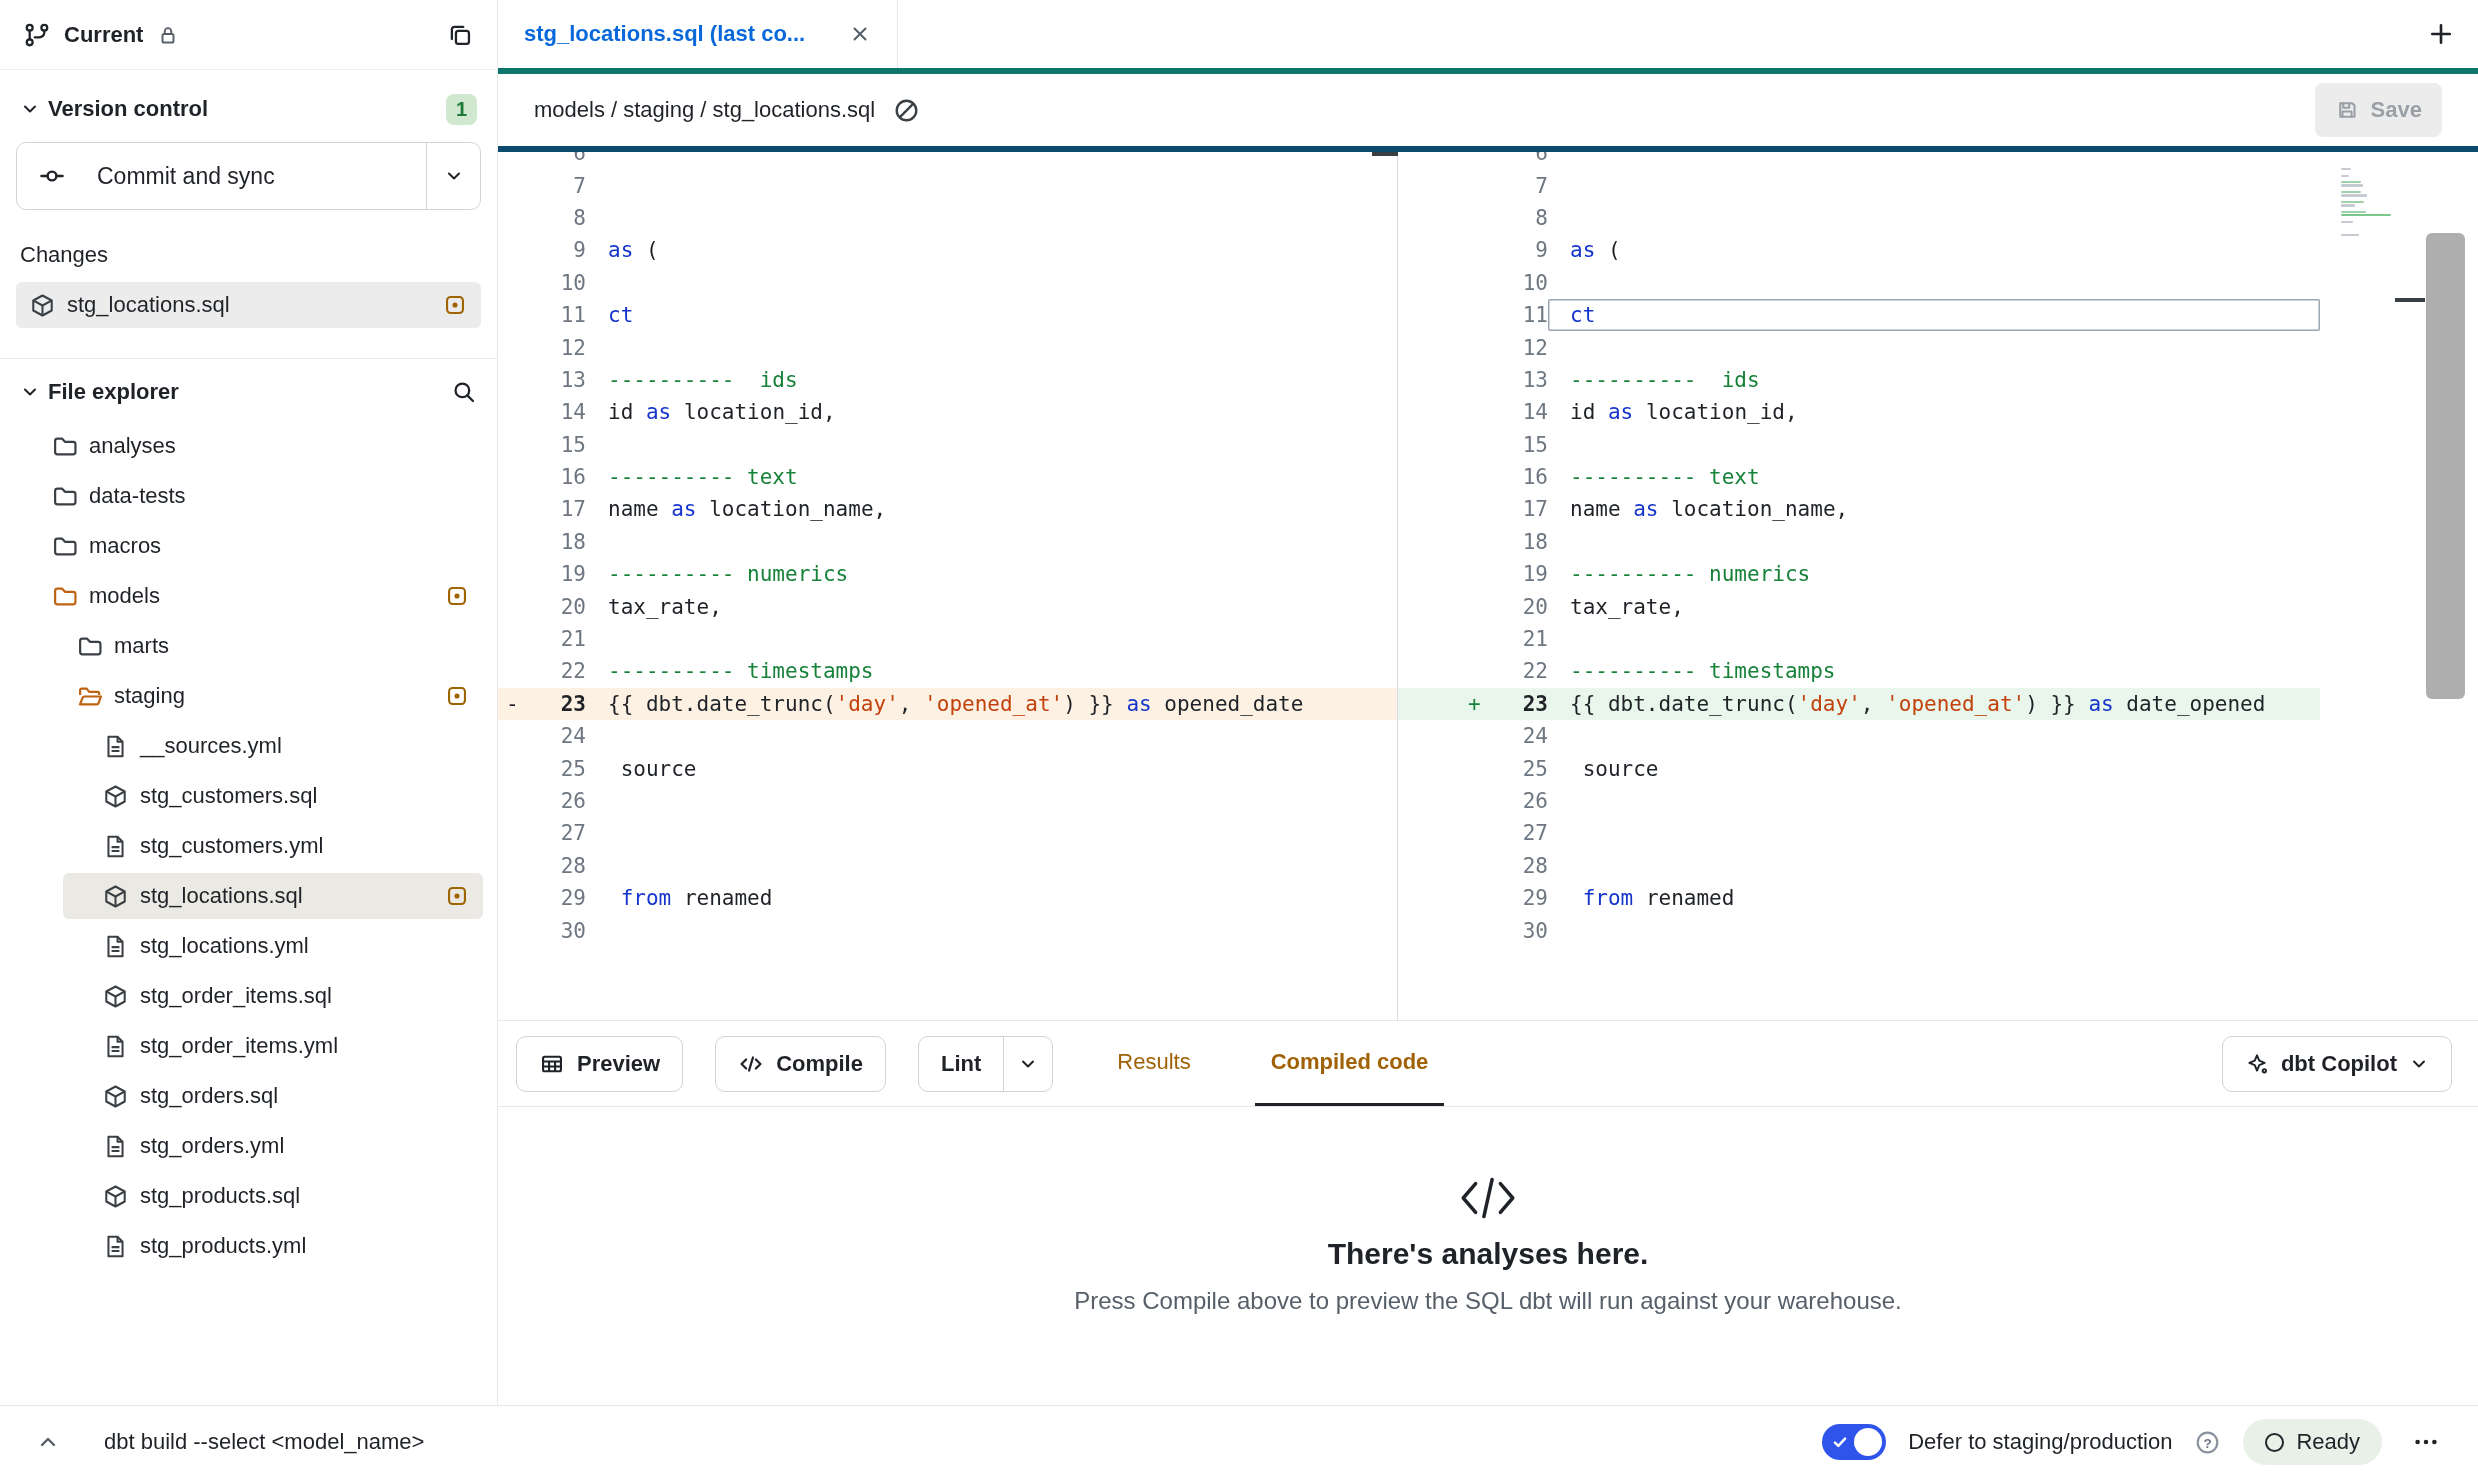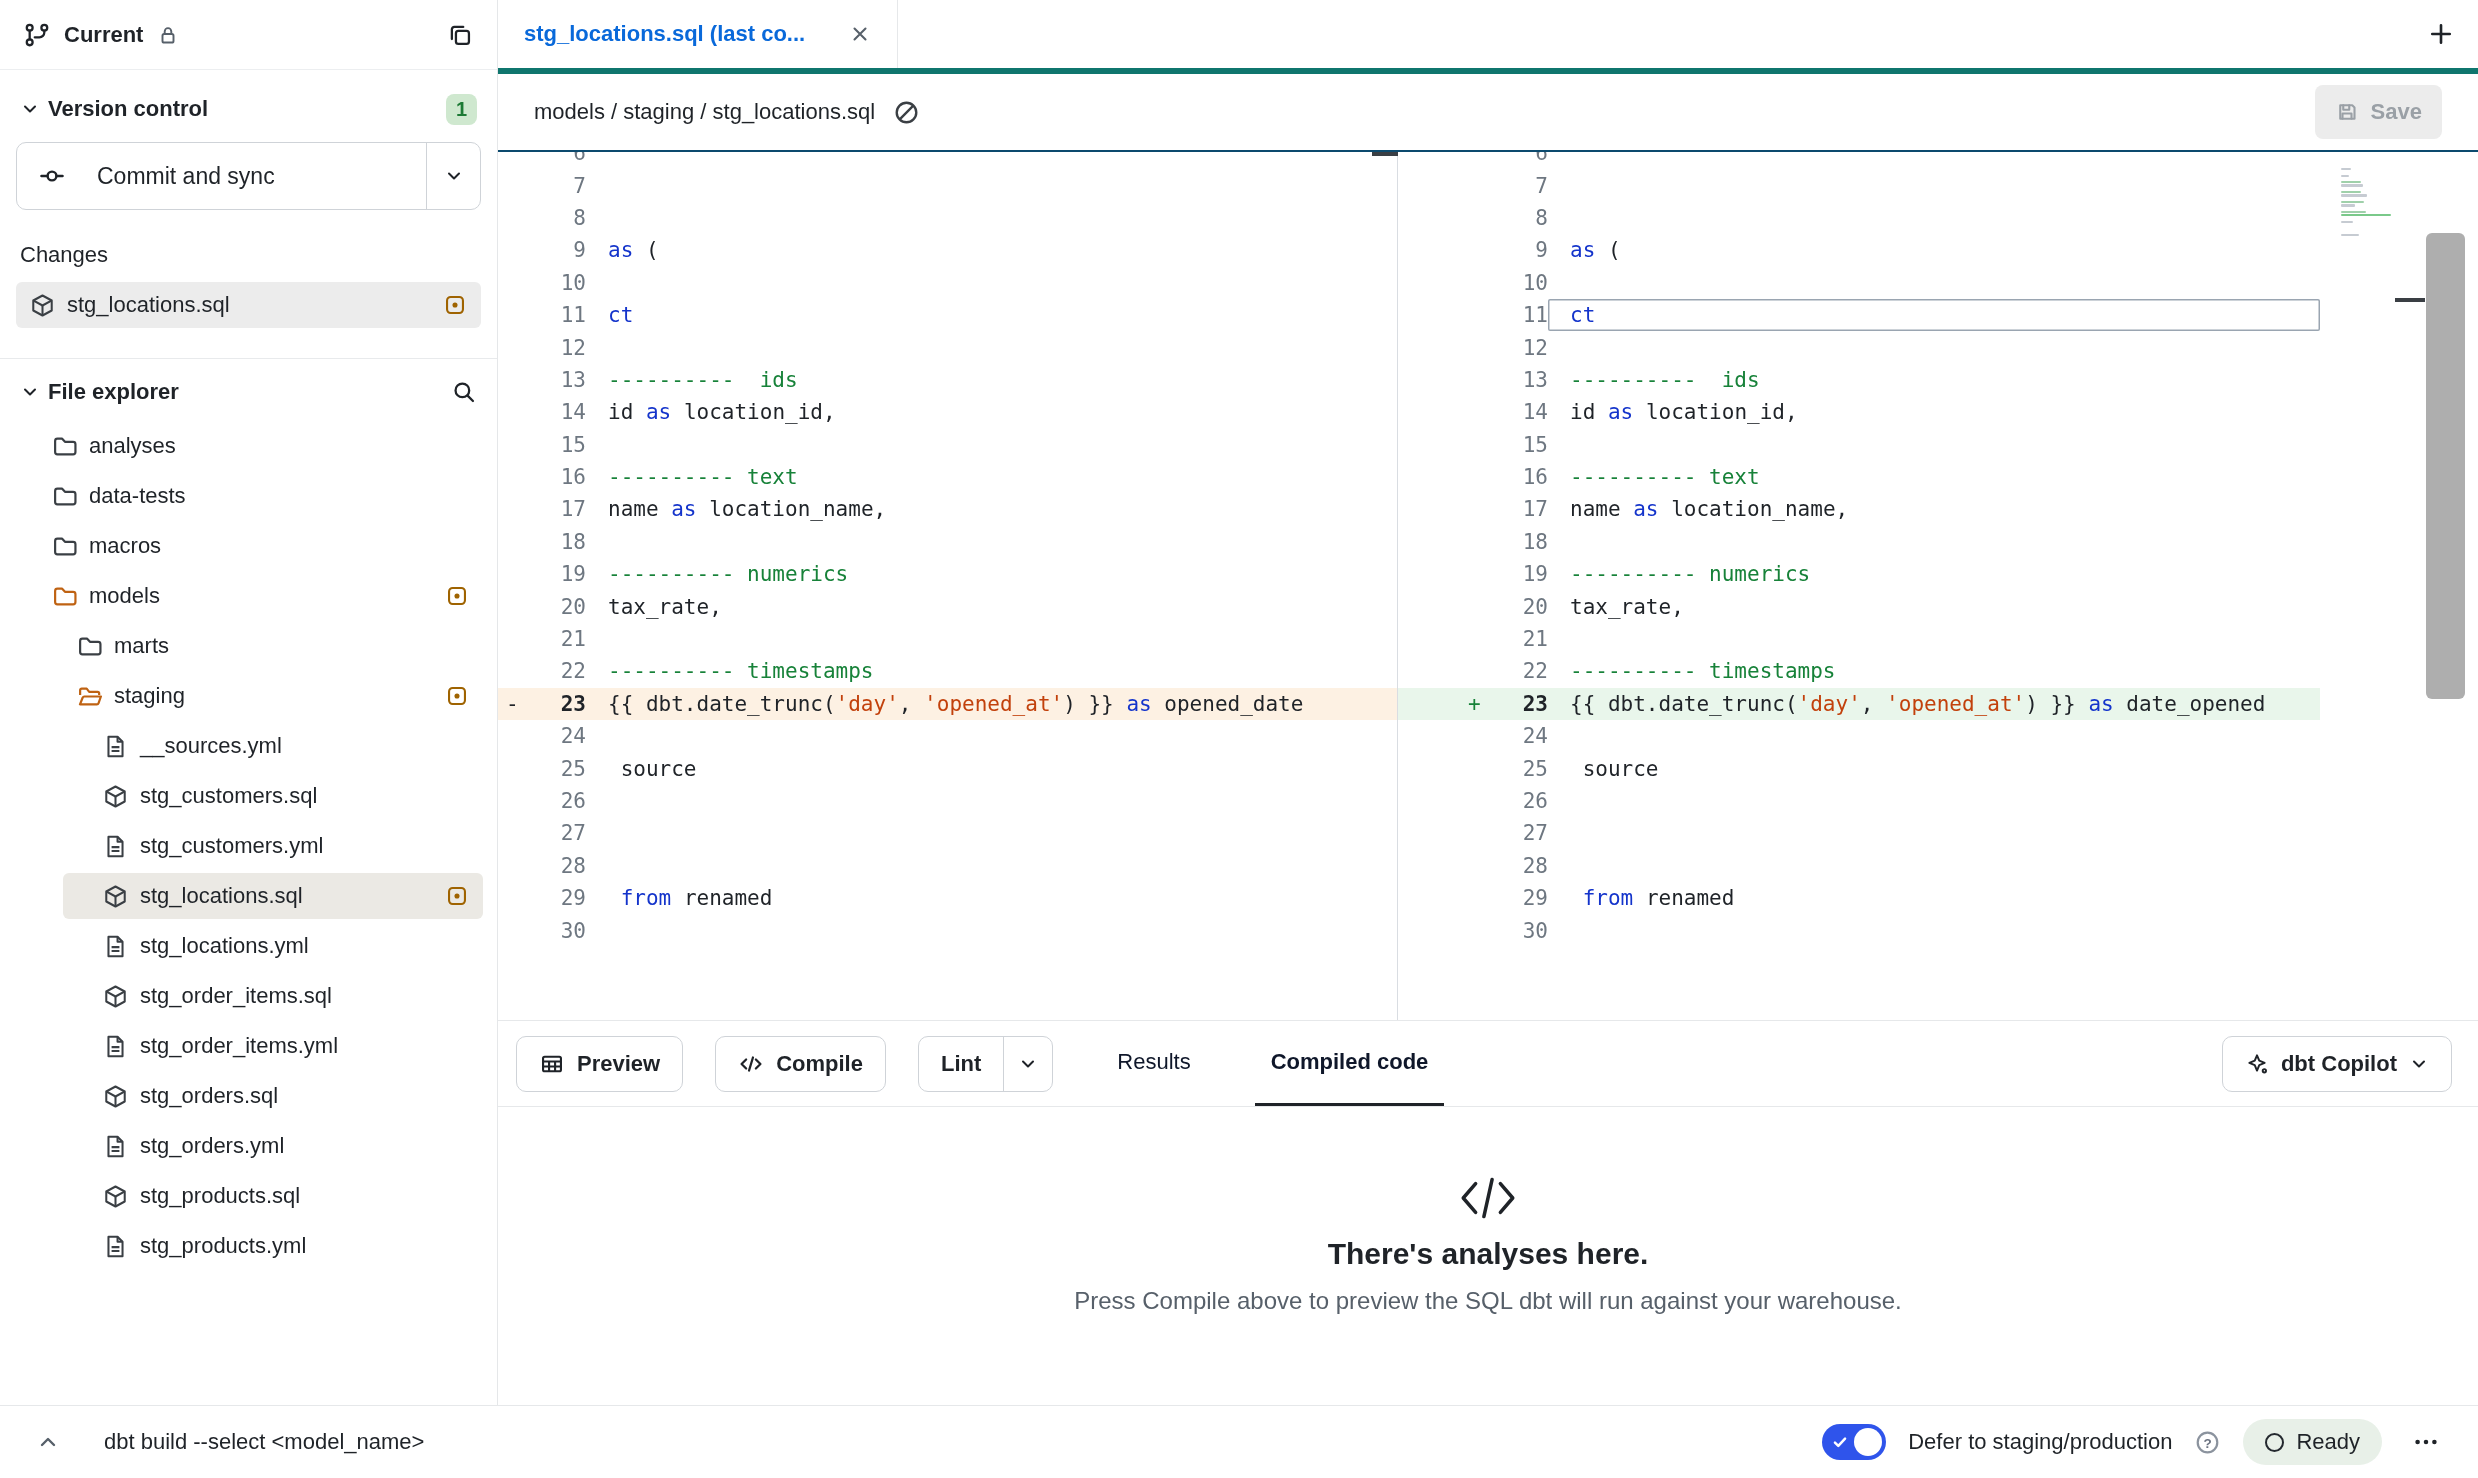--- a/index.html
+++ b/index.html
@@ -38,21 +38,21 @@
   .ic-default { color:#3a3f44; } .ic-accent { color:#bf6212; }
 
   
   .main { flex:1; min-width:0; display:flex; flex-direction:column; }
   .tabbar { height:74px; flex:none; display:flex; align-items:stretch; border-bottom:6px solid #0f766e; }
   .tab { width:400px; display:flex; align-items:center; gap:16px; padding:0 26px; border-right:1px solid #e6e8ea; cursor:pointer; }
   .tab-title { flex:1; font-size:22px; font-weight:600; color:#0969da; white-space:nowrap; overflow:hidden; }
   .tab-fill { flex:1; }
   .newtab { width:74px; display:flex; align-items:center; justify-content:center; cursor:pointer; }
 
-  .crumbbar { height:78px; flex:none; display:flex; align-items:center; gap:18px; padding:0 36px; border-bottom:2px solid #0c4a6e; }
+  .crumbbar { height:78px; flex:none; display:flex; align-items:center; gap:18px; padding:0 36px; border-bottom:6px solid #0c4a6e; }
   .crumb { font-size:22px; color:#1f2328; }
   .save-btn { margin-left:auto; height:54px; border-radius:8px; background:#ececec; color:#9aa0a6; font-size:22px; font-weight:600; display:flex; align-items:center; gap:12px; padding:0 20px; cursor:default; }
 
   
   .editor { height:868px; flex:none; position:relative; overflow:hidden; background:#fff; }
   .pane { position:absolute; top:0; bottom:0; overflow:hidden; }
   .pane-left { left:0; width:899px; }
   .pane-right { left:900px; right:158px; }
   .pane-divider { position:absolute; top:0; bottom:0; left:899px; width:1px; background:#d9dde2; cursor:col-resize; }
   .sash-mark { position:absolute; left:874px; top:0; width:26px; height:4px; background:#3a3f44; }
@@ -75,21 +75,21 @@
 
   
   .panel { height:389px; flex:none; display:flex; flex-direction:column; border-top:1px solid #e6e8ea; }
   .toolbar { height:86px; flex:none; display:flex; align-items:center; padding:0 26px 0 18px; border-bottom:1px solid #e6e8ea; }
   .btn { height:56px; border:1px solid #cfd3d8; border-radius:10px; background:#fff; display:flex; align-items:center; gap:12px; padding:0 22px; font-size:22px; font-weight:600; color:#1f2328; cursor:pointer; }
   .btn + .btn, .btn + .split { margin-left:32px; }
   .split { height:56px; border:1px solid #cfd3d8; border-radius:10px; display:flex; align-items:stretch; overflow:hidden; background:#fff; }
   .split .seg { display:flex; align-items:center; padding:0 22px; font-size:22px; font-weight:600; cursor:pointer; }
   .split .seg-caret { border-left:1px solid #cfd3d8; padding:0 14px; display:flex; align-items:center; cursor:pointer; }
   .panel-tabs { height:100%; display:flex; align-items:stretch; margin-left:48px; gap:48px; }
-  .ptab { display:flex; align-items:center; padding:0 16px; font-size:22px; color:#0f172a; border-bottom:3px solid transparent; cursor:pointer; }
+  .ptab { display:flex; align-items:center; padding:0 16px; font-size:22px; color:#a16207; border-bottom:3px solid transparent; cursor:pointer; }
   .ptab.active { font-weight:700; border-bottom-color:#1f2328; }
   .copilot-btn { margin-left:auto; }
   .panel-body { flex:1; display:flex; flex-direction:column; align-items:center; justify-content:center; gap:16px; padding-bottom:26px; }
   .empty-title { font-size:30px; font-weight:700; }
   .empty-sub { font-size:24px; color:#57606a; }
 
   
   .statusbar { height:73px; flex:none; border-top:1px solid #e6e8ea; display:flex; align-items:center; padding:0 30px 0 28px; background:#fff; }
   .collapse { width:40px; height:40px; display:flex; align-items:center; justify-content:center; cursor:pointer; }
   .cmd { margin-left:36px; font-size:22px; color:#1f2328; }

